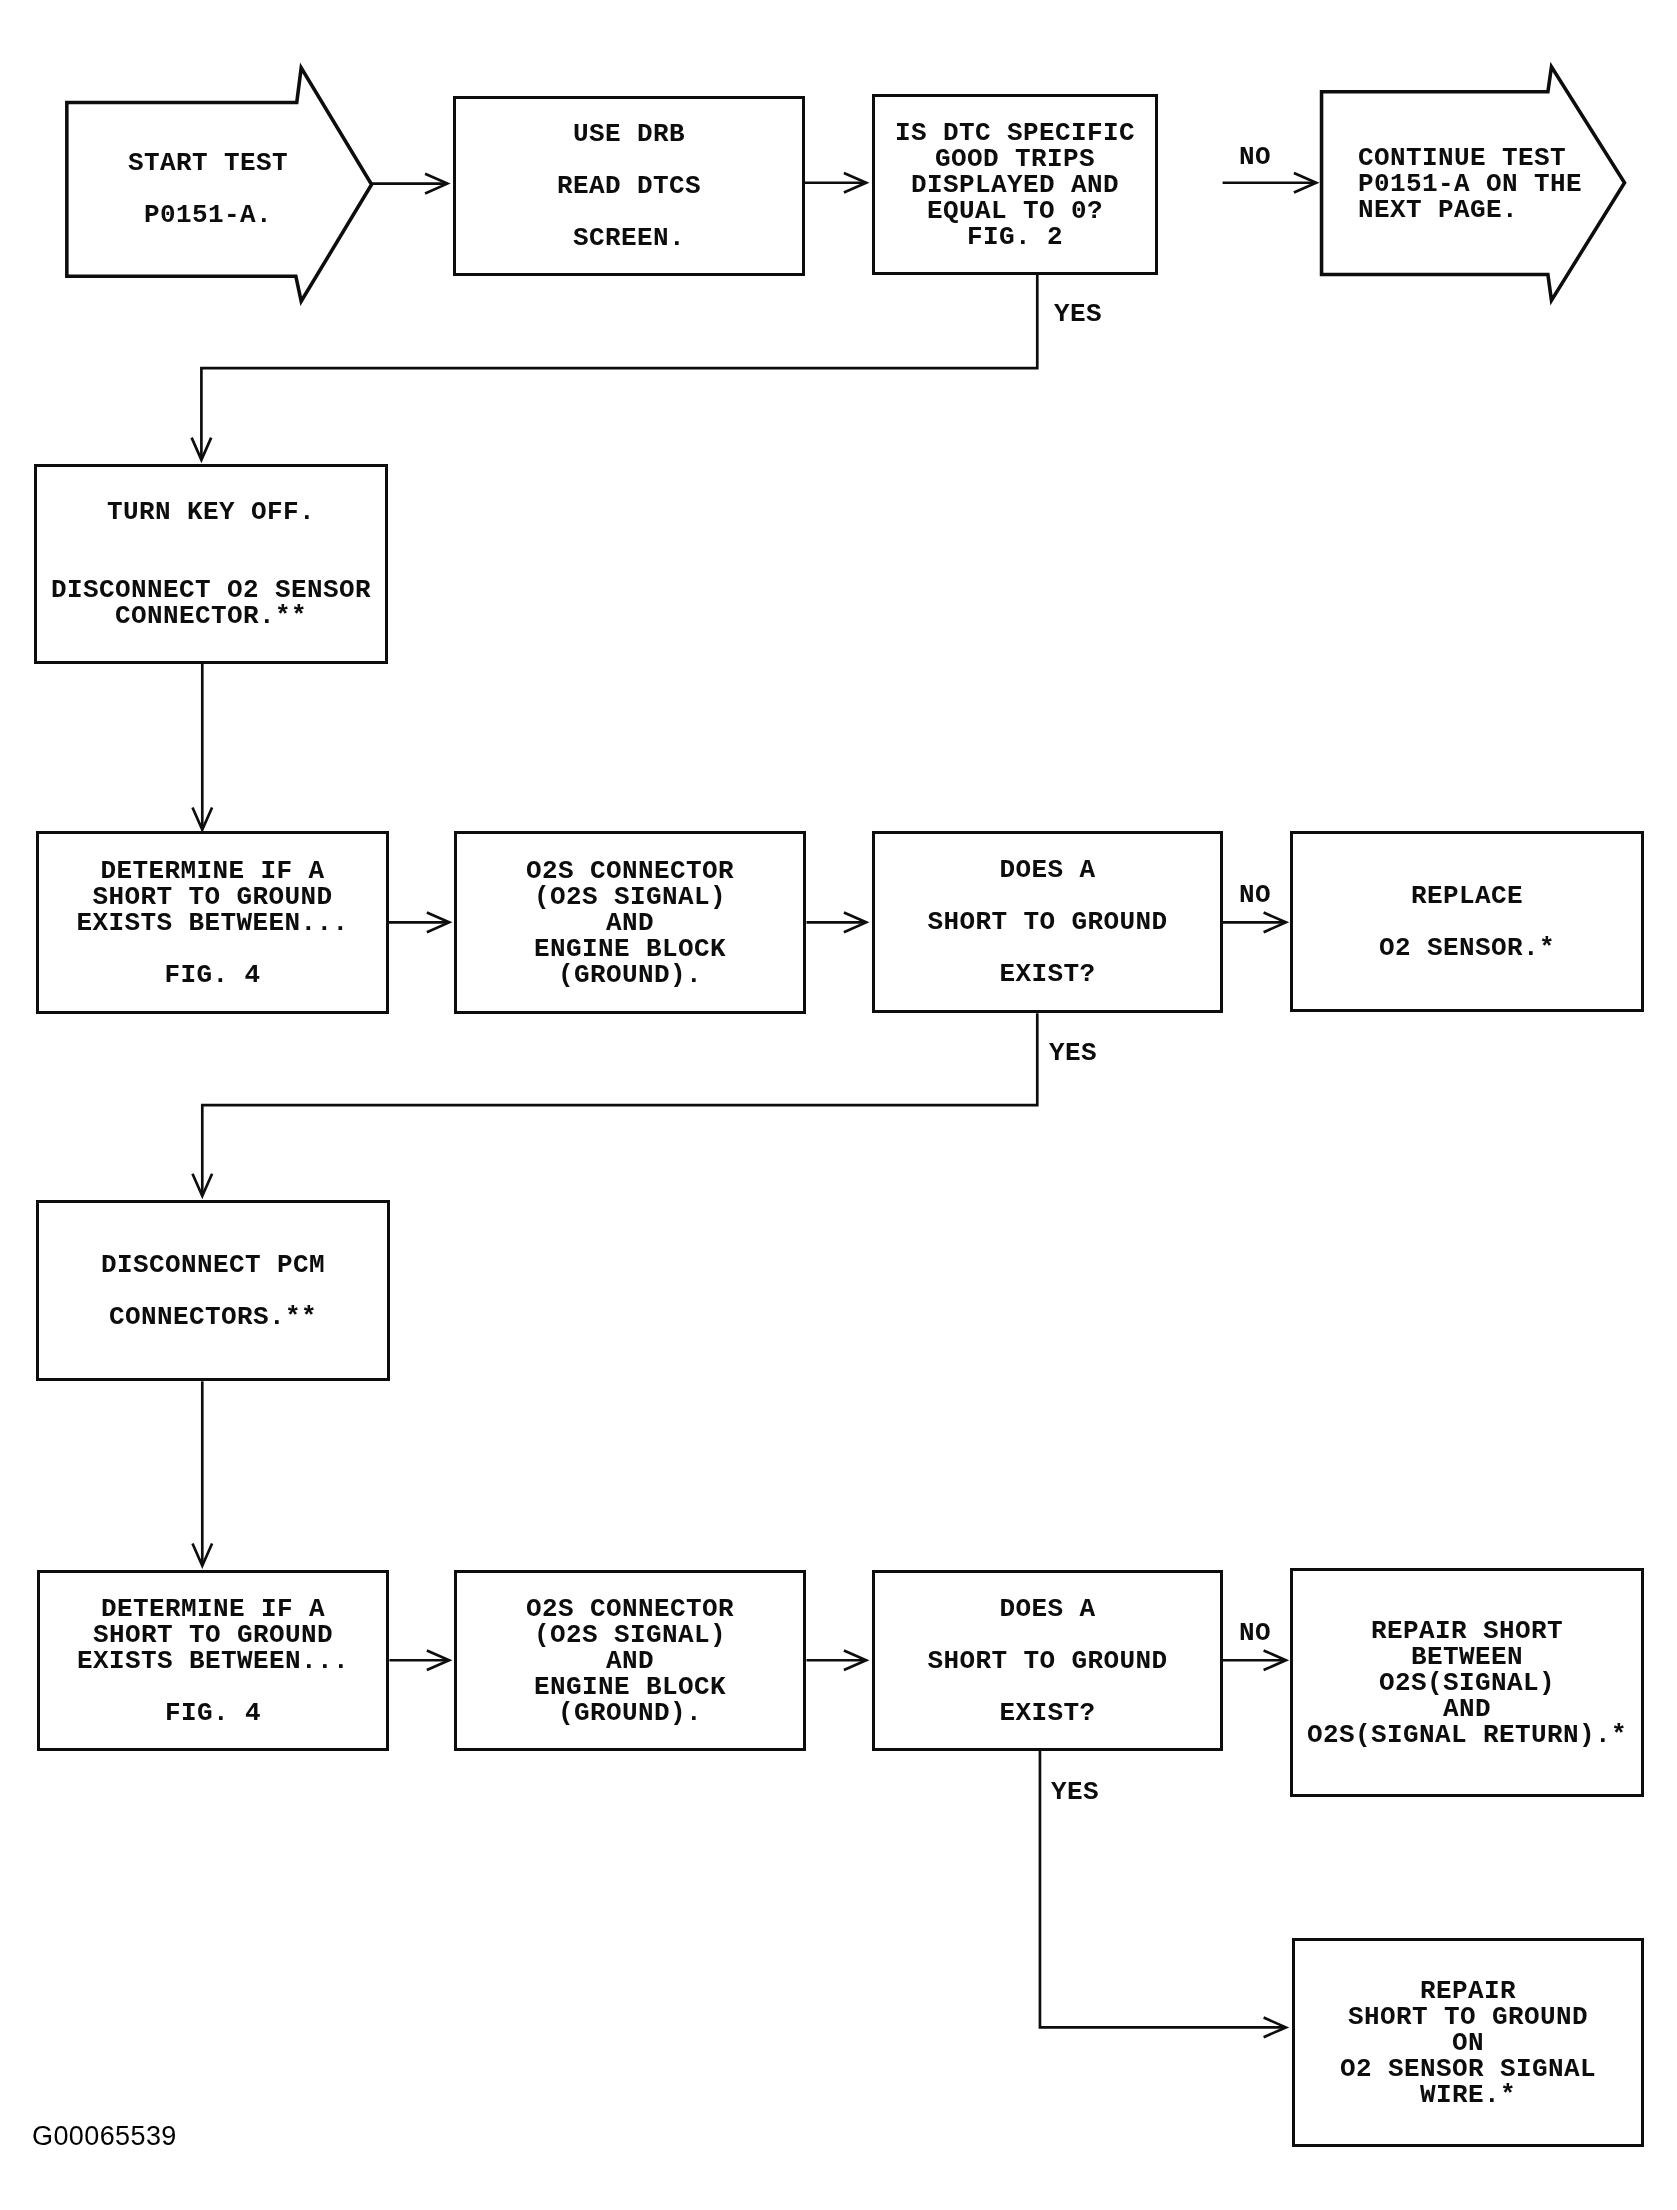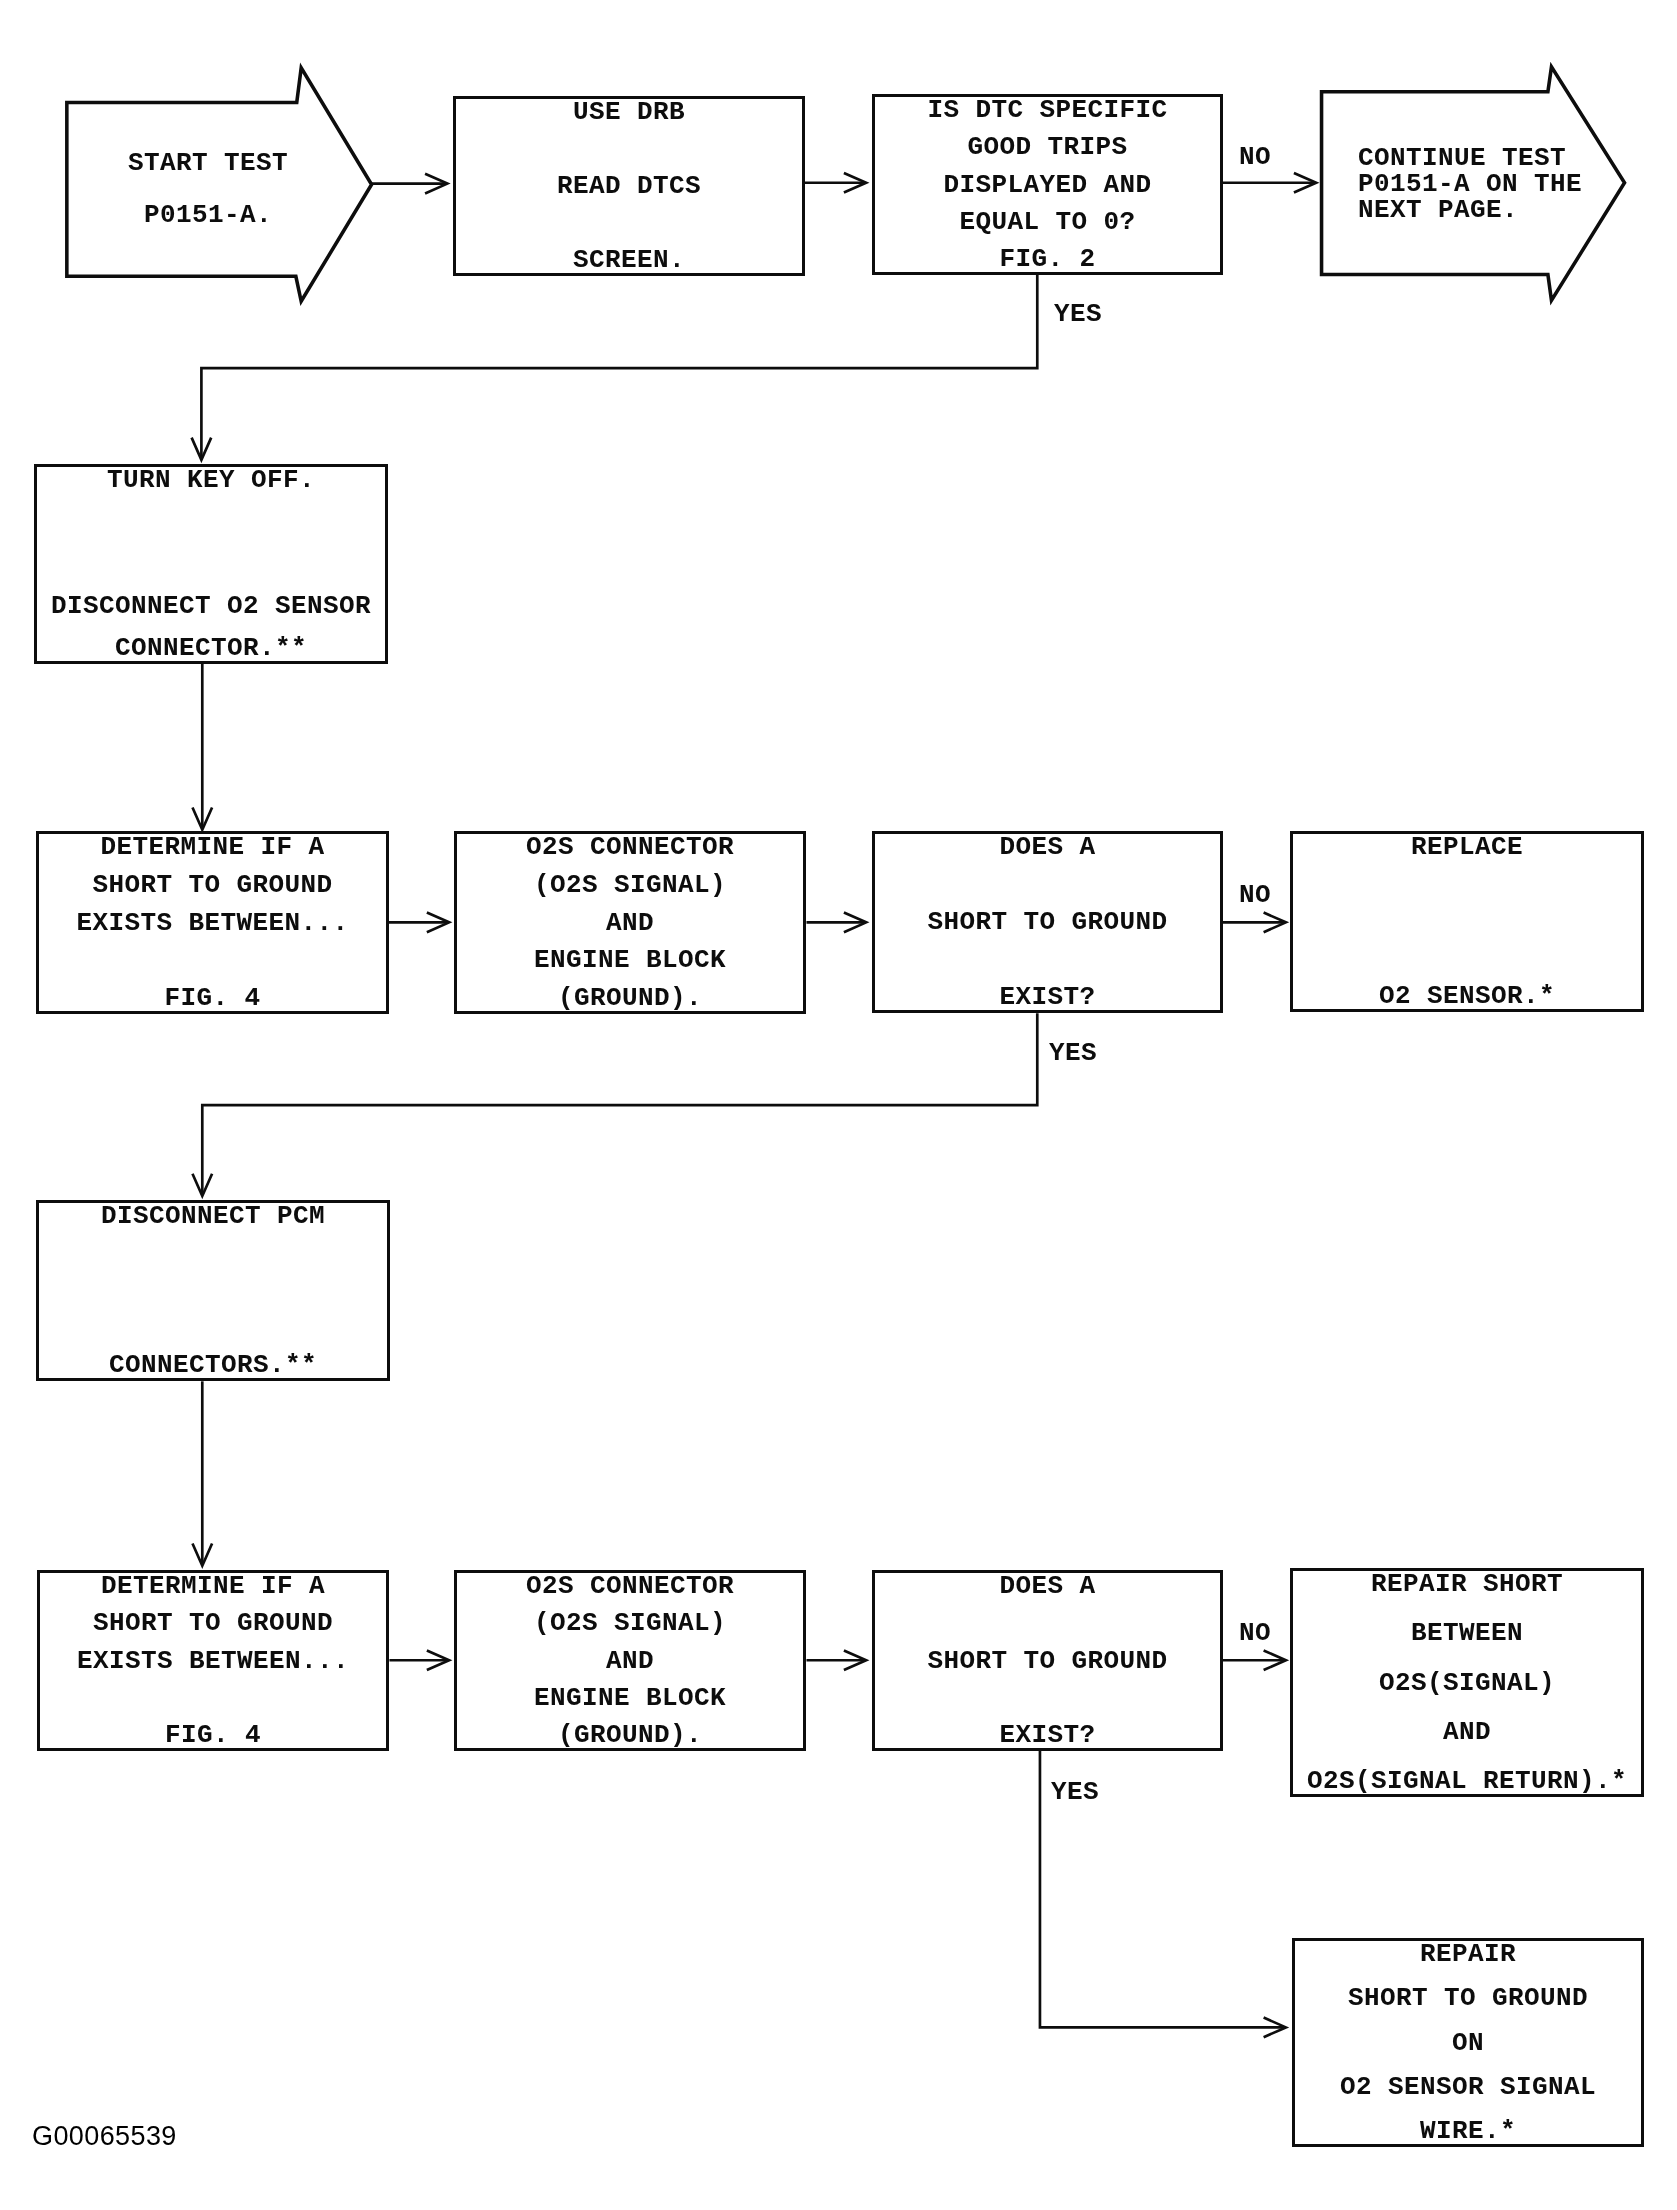--- a/index.html
+++ b/index.html
@@ -1,20 +1,20 @@
 <!DOCTYPE html>
 <html style="font-size:14.3px"><head>
 <meta charset="utf-8">
 <style>
   html,body{margin:0;padding:0;background:#ffffff;}
   #page{position:relative;width:1678px;height:2211px;background:#ffffff;overflow:hidden;
         font-family:"Liberation Mono","DejaVu Sans Mono",monospace;color:#0d0d0d;}
   #wires{position:absolute;left:0;top:0;width:1678px;height:2211px;}
   .box{position:absolute;border:3.6px solid #0d0d0d;background:#ffffff;box-sizing:border-box;
-       display:flex;flex-direction:column;justify-content:space-between;align-items:center;
+       display:flex;flex-direction:column;justify-content:center;align-items:center;
        font-weight:700;font-size:26px;letter-spacing:0.4px;text-align:center;}
   .shape-text{position:absolute;display:flex;flex-direction:column;justify-content:center;
        align-items:center;font-weight:700;font-size:26px;letter-spacing:0.4px;text-align:right;}
   .shape-text.left{align-items:flex-start;text-align:left;}
   .line{height:26px;line-height:26px;white-space:pre;}
   .edge-label{position:absolute;font-weight:700;font-size:26px;letter-spacing:0.4px;line-height:26px;white-space:pre;}
   .figure-id{position:absolute;left:32px;top:2121px;font-family:"Liberation Sans","DejaVu Sans",sans-serif;
        font-size:27px;letter-spacing:0.4px;color:#000000;}
   svg *{vector-effect:none;}
 </style>
@@ -87,21 +87,21 @@
     </div>
 
   <div class="box" style="left:453px;top:96px;width:352px;height:180px;">
       <div class="line">USE DRB</div>
       <div class="line"></div>
       <div class="line">READ DTCS</div>
       <div class="line"></div>
       <div class="line">SCREEN.</div>
     </div>
 
-  <div class="box" style="left:872px;top:94px;width:351px;height:181px;">
+  <div class="box" style="left:872px;top:94px;width:286px;height:181px;">
       <div class="line">IS DTC SPECIFIC</div>
       <div class="line">GOOD TRIPS</div>
       <div class="line">DISPLAYED AND</div>
       <div class="line">EQUAL TO 0?</div>
       <div class="line">FIG. 2</div>
     </div>
 
   <div class="box" style="left:34px;top:464px;width:354px;height:200px;">
       <div class="line">TURN KEY OFF.</div>
       <div class="line"></div>

